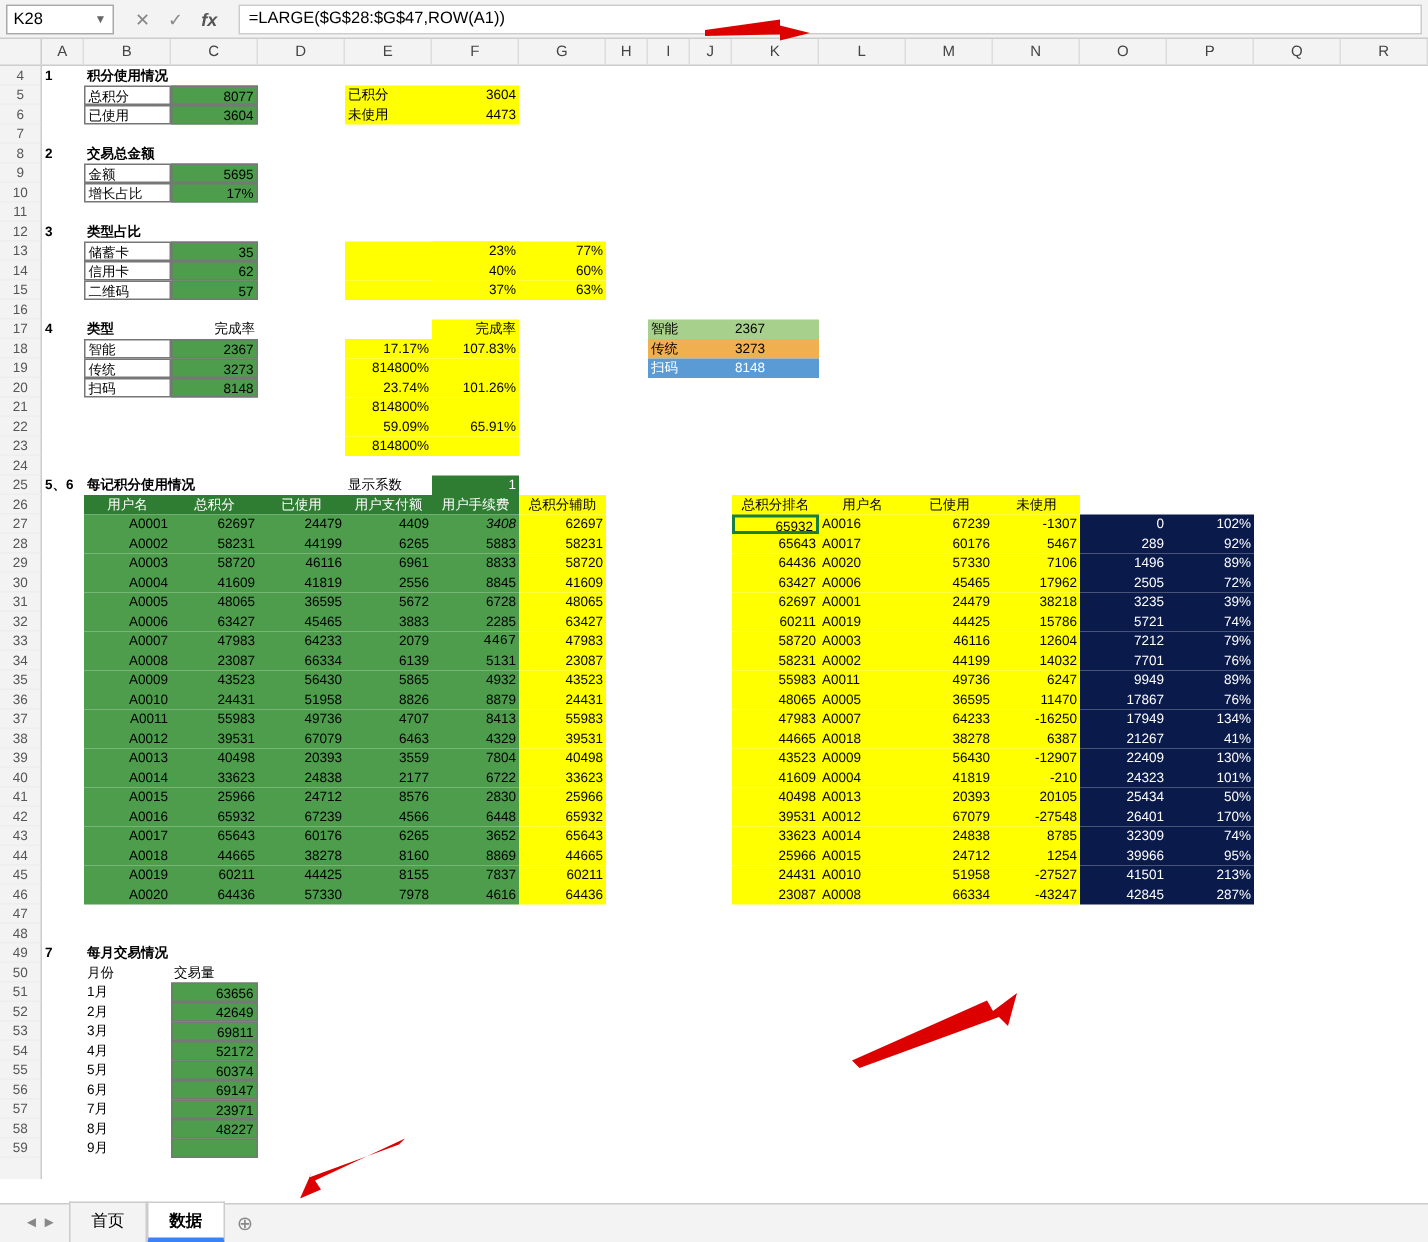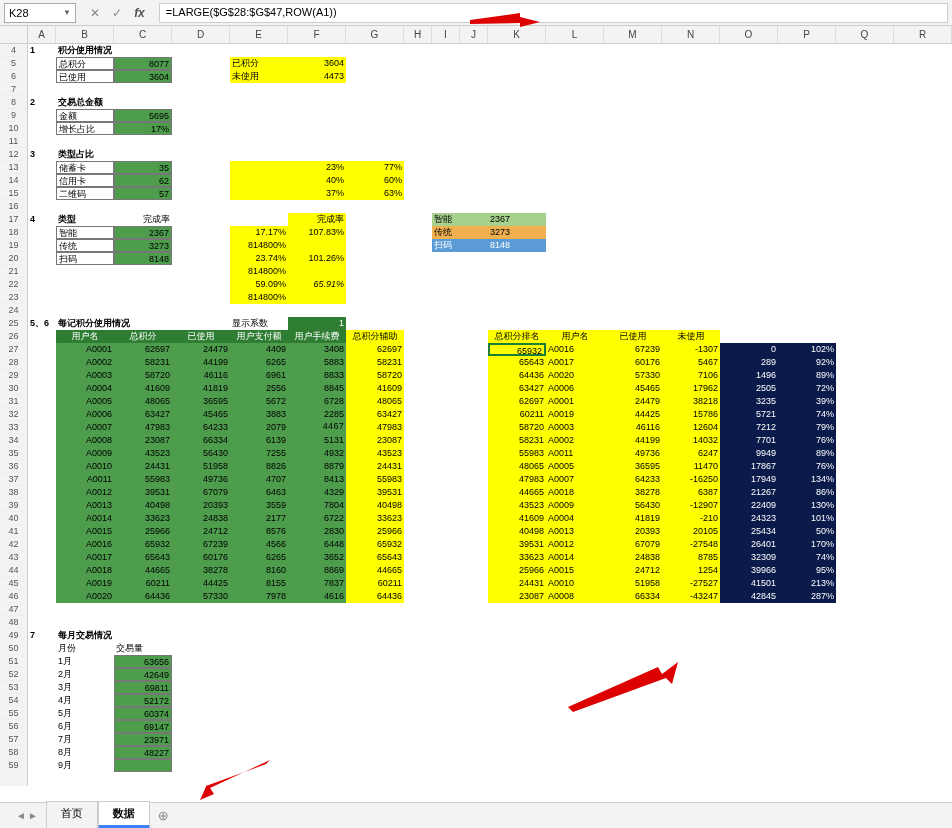--- a/index.html
+++ b/index.html
@@ -193,21 +193,21 @@
         <div class="cell b-all bg-g tar" style="left: 86px; top: 208px; width: 58px;">8148</div>
         <div class="cell bg-y tar" style="left: 202px; top: 182px; width: 58px;">17.17%</div>
         <div class="cell bg-y tar" style="left: 260px; top: 182px; width: 58px;">107.83%</div>
         <div class="cell bg-y tar" style="left: 202px; top: 195px; width: 58px;">814800%</div>
         <div class="cell bg-y tar" style="left: 260px; top: 195px; width: 58px;"></div>
         <div class="cell bg-y tar" style="left: 202px; top: 208px; width: 58px;">23.74%</div>
         <div class="cell bg-y tar" style="left: 260px; top: 208px; width: 58px;">101.26%</div>
         <div class="cell bg-y tar" style="left: 202px; top: 221px; width: 58px;">814800%</div>
         <div class="cell bg-y tar" style="left: 260px; top: 221px; width: 58px;"></div>
         <div class="cell bg-y tar" style="left: 202px; top: 234px; width: 58px;">59.09%</div>
-        <div class="cell bg-y tar" style="left: 260px; top: 234px; width: 58px; font-style: italic;">65.91%</div>
+        <div class="cell bg-y tar" style="left: 260px; top: 234px; width: 58px;">65.91%</div>
         <div class="cell bg-y tar" style="left: 202px; top: 247px; width: 58px;">814800%</div>
         <div class="cell bg-y tar" style="left: 260px; top: 247px; width: 58px;"></div>
         <div class="cell bg-lg" style="left: 404px; top: 169px; width: 56px;">智能</div>
         <div class="cell bg-lg " style="left: 460px; top: 169px; width: 58px;">2367</div>
         <div class="cell bg-or" style="left: 404px; top: 182px; width: 56px;">传统</div>
         <div class="cell bg-or " style="left: 460px; top: 182px; width: 58px;">3273</div>
         <div class="cell bg-bl" style="left: 404px; top: 195px; width: 56px;">扫码</div>
         <div class="cell bg-bl " style="left: 460px; top: 195px; width: 58px;">8148</div>
         <div class="cell bold" style="left: 0px; top: 273px; width: 28px;">5、6</div>
         <div class="cell bold" style="left: 28px; top: 273px; width: 174px;">每记积分使用情况</div>
@@ -216,21 +216,21 @@
         <div class="cell bg-dg tac" style="left: 28px; top: 286px; width: 58px;">用户名</div>
         <div class="cell bg-dg tac" style="left: 86px; top: 286px; width: 58px;">总积分</div>
         <div class="cell bg-dg tac" style="left: 144px; top: 286px; width: 58px;">已使用</div>
         <div class="cell bg-dg tac" style="left: 202px; top: 286px; width: 58px;">用户支付额</div>
         <div class="cell bg-dg tac" style="left: 260px; top: 286px; width: 58px;">用户手续费</div>
         <div class="cell bg-y tac" style="left: 318px; top: 286px; width: 58px;">总积分辅助</div>
         <div class="cell bg-g tar" style="left: 28px; top: 299px; width: 58px;">A0001</div>
         <div class="cell bg-g tar" style="left: 86px; top: 299px; width: 58px;">62697</div>
         <div class="cell bg-g tar" style="left: 144px; top: 299px; width: 58px;">24479</div>
         <div class="cell bg-g tar" style="left: 202px; top: 299px; width: 58px;">4409</div>
-        <div class="cell bg-g tar" style="left: 260px; top: 299px; width: 58px;">3408</div>
+        <div class="cell bg-g tar" style="left: 260px; top: 299px; width: 58px; font-style: italic;">3408</div>
         <div class="cell bg-y tar" style="left: 318px; top: 299px; width: 58px;">62697</div>
         <div class="cell bg-g tar" style="left: 28px; top: 312px; width: 58px;">A0002</div>
         <div class="cell bg-g tar" style="left: 86px; top: 312px; width: 58px;">58231</div>
         <div class="cell bg-g tar" style="left: 144px; top: 312px; width: 58px;">44199</div>
         <div class="cell bg-g tar" style="left: 202px; top: 312px; width: 58px;">6265</div>
         <div class="cell bg-g tar" style="left: 260px; top: 312px; width: 58px;">5883</div>
         <div class="cell bg-y tar" style="left: 318px; top: 312px; width: 58px;">58231</div>
         <div class="cell bg-g tar" style="left: 28px; top: 325px; width: 58px;">A0003</div>
         <div class="cell bg-g tar" style="left: 86px; top: 325px; width: 58px;">58720</div>
         <div class="cell bg-g tar" style="left: 144px; top: 325px; width: 58px;">46116</div>
@@ -263,21 +263,21 @@
         <div class="cell bg-y tar" style="left: 318px; top: 377px; width: 58px;">47983</div>
         <div class="cell bg-g tar" style="left: 28px; top: 390px; width: 58px;">A0008</div>
         <div class="cell bg-g tar" style="left: 86px; top: 390px; width: 58px;">23087</div>
         <div class="cell bg-g tar" style="left: 144px; top: 390px; width: 58px;">66334</div>
         <div class="cell bg-g tar" style="left: 202px; top: 390px; width: 58px;">6139</div>
         <div class="cell bg-g tar" style="left: 260px; top: 390px; width: 58px;">5131</div>
         <div class="cell bg-y tar" style="left: 318px; top: 390px; width: 58px;">23087</div>
         <div class="cell bg-g tar" style="left: 28px; top: 403px; width: 58px;">A0009</div>
         <div class="cell bg-g tar" style="left: 86px; top: 403px; width: 58px;">43523</div>
         <div class="cell bg-g tar" style="left: 144px; top: 403px; width: 58px;">56430</div>
-        <div class="cell bg-g tar" style="left: 202px; top: 403px; width: 58px;">7255</div>
+        <div class="cell bg-g tar" style="left: 202px; top: 403px; width: 58px;">5865</div>
         <div class="cell bg-g tar" style="left: 260px; top: 403px; width: 58px;">4932</div>
         <div class="cell bg-y tar" style="left: 318px; top: 403px; width: 58px;">43523</div>
         <div class="cell bg-g tar" style="left: 28px; top: 416px; width: 58px;">A0010</div>
         <div class="cell bg-g tar" style="left: 86px; top: 416px; width: 58px;">24431</div>
         <div class="cell bg-g tar" style="left: 144px; top: 416px; width: 58px;">51958</div>
         <div class="cell bg-g tar" style="left: 202px; top: 416px; width: 58px;">8826</div>
         <div class="cell bg-g tar" style="left: 260px; top: 416px; width: 58px;">8879</div>
         <div class="cell bg-y tar" style="left: 318px; top: 416px; width: 58px;">24431</div>
         <div class="cell bg-g tar" style="left: 28px; top: 429px; width: 58px;">A0011</div>
         <div class="cell bg-g tar" style="left: 86px; top: 429px; width: 58px;">55983</div>
@@ -407,21 +407,21 @@
         <div class="cell bg-y" style="left: 518px; top: 429px; width: 58px;">A0007</div>
         <div class="cell bg-y tar" style="left: 576px; top: 429px; width: 58px;">64233</div>
         <div class="cell bg-y tar" style="left: 634px; top: 429px; width: 58px;">-16250</div>
         <div class="cell bg-nv tar" style="left: 692px; top: 429px; width: 58px;">17949</div>
         <div class="cell bg-nv tar" style="left: 750px; top: 429px; width: 58px;">134%</div>
         <div class="cell bg-y tar" style="left: 460px; top: 442px; width: 58px;">44665</div>
         <div class="cell bg-y" style="left: 518px; top: 442px; width: 58px;">A0018</div>
         <div class="cell bg-y tar" style="left: 576px; top: 442px; width: 58px;">38278</div>
         <div class="cell bg-y tar" style="left: 634px; top: 442px; width: 58px;">6387</div>
         <div class="cell bg-nv tar" style="left: 692px; top: 442px; width: 58px;">21267</div>
-        <div class="cell bg-nv tar" style="left: 750px; top: 442px; width: 58px;">86%</div>
+        <div class="cell bg-nv tar" style="left: 750px; top: 442px; width: 58px;">41%</div>
         <div class="cell bg-y tar" style="left: 460px; top: 455px; width: 58px;">43523</div>
         <div class="cell bg-y" style="left: 518px; top: 455px; width: 58px;">A0009</div>
         <div class="cell bg-y tar" style="left: 576px; top: 455px; width: 58px;">56430</div>
         <div class="cell bg-y tar" style="left: 634px; top: 455px; width: 58px;">-12907</div>
         <div class="cell bg-nv tar" style="left: 692px; top: 455px; width: 58px;">22409</div>
         <div class="cell bg-nv tar" style="left: 750px; top: 455px; width: 58px;">130%</div>
         <div class="cell bg-y tar" style="left: 460px; top: 468px; width: 58px;">41609</div>
         <div class="cell bg-y" style="left: 518px; top: 468px; width: 58px;">A0004</div>
         <div class="cell bg-y tar" style="left: 576px; top: 468px; width: 58px;">41819</div>
         <div class="cell bg-y tar" style="left: 634px; top: 468px; width: 58px;">-210</div>

